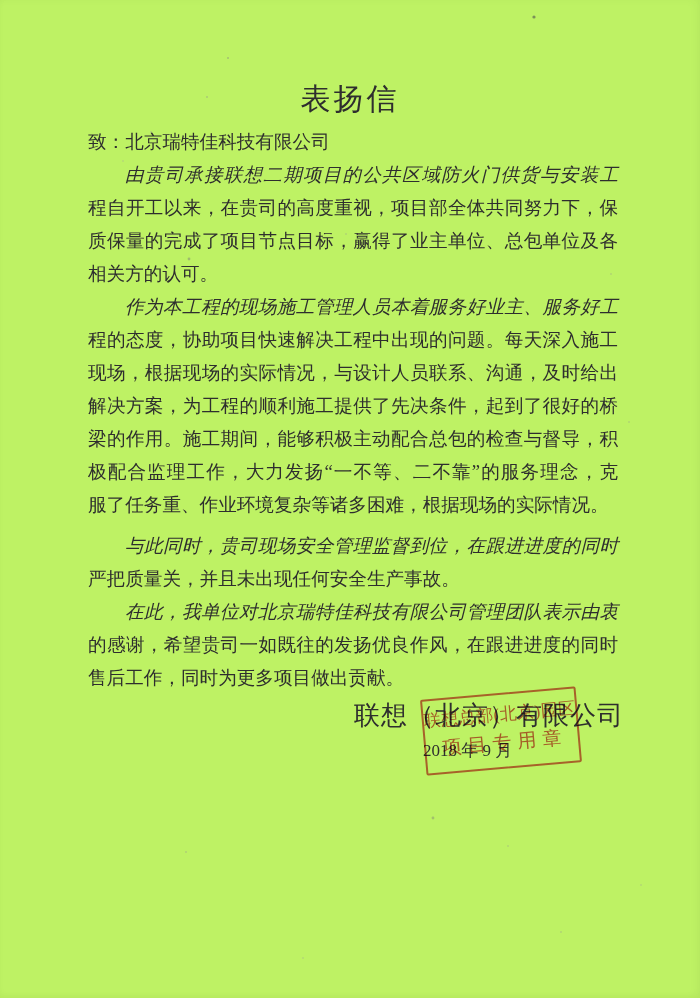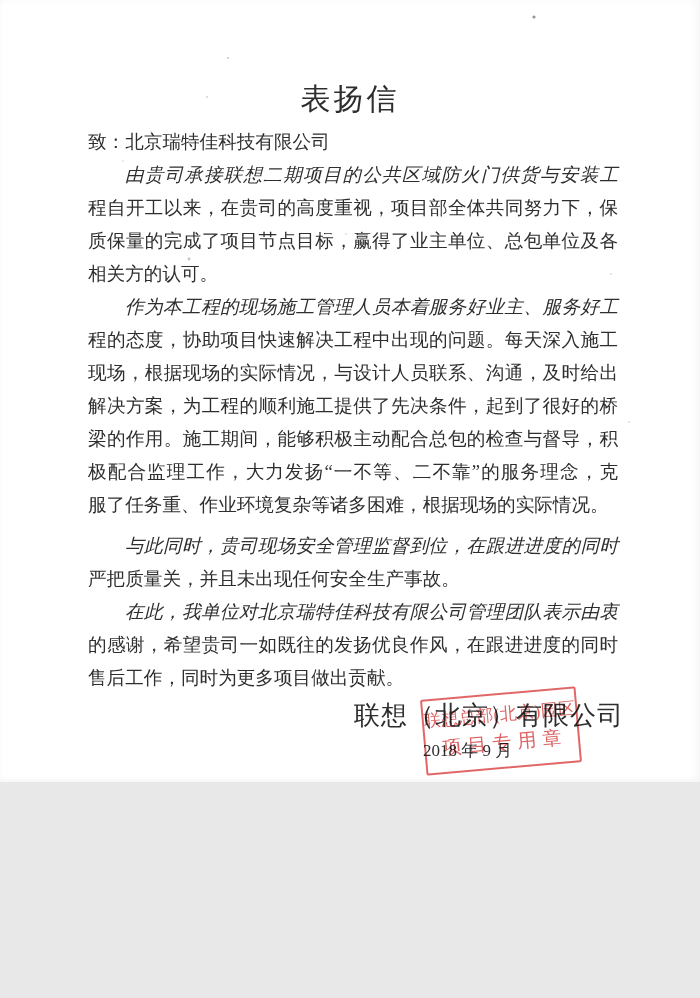--- a/index.html
+++ b/index.html
@@ -1,18 +1,18 @@
 <!DOCTYPE html>
 <html><head>
 <meta charset="utf-8">
 <style>
   html,body { margin:0; padding:0; background:#e8e8e8; }
   .page {
-    position:relative; width:700px; height:782px; margin:0 auto;
-    background:#ffffff; overflow:hidden;
+    position:relative; width:700px; height:998px; margin:0 auto;
+    background:#bef264; overflow:hidden;
     font-family:"Liberation Serif","DejaVu Serif",serif;
     color:#2e2e2e;
     box-shadow: inset -4px 0 8px rgba(0,0,0,0.03), inset 0 -3px 6px rgba(0,0,0,0.025);
   }
   .title {
     position:absolute; top:79px; left:0; width:100%;
     text-align:center; font-size:30px; font-weight:normal;
     letter-spacing:3px; margin:0;
   }
   .body {

